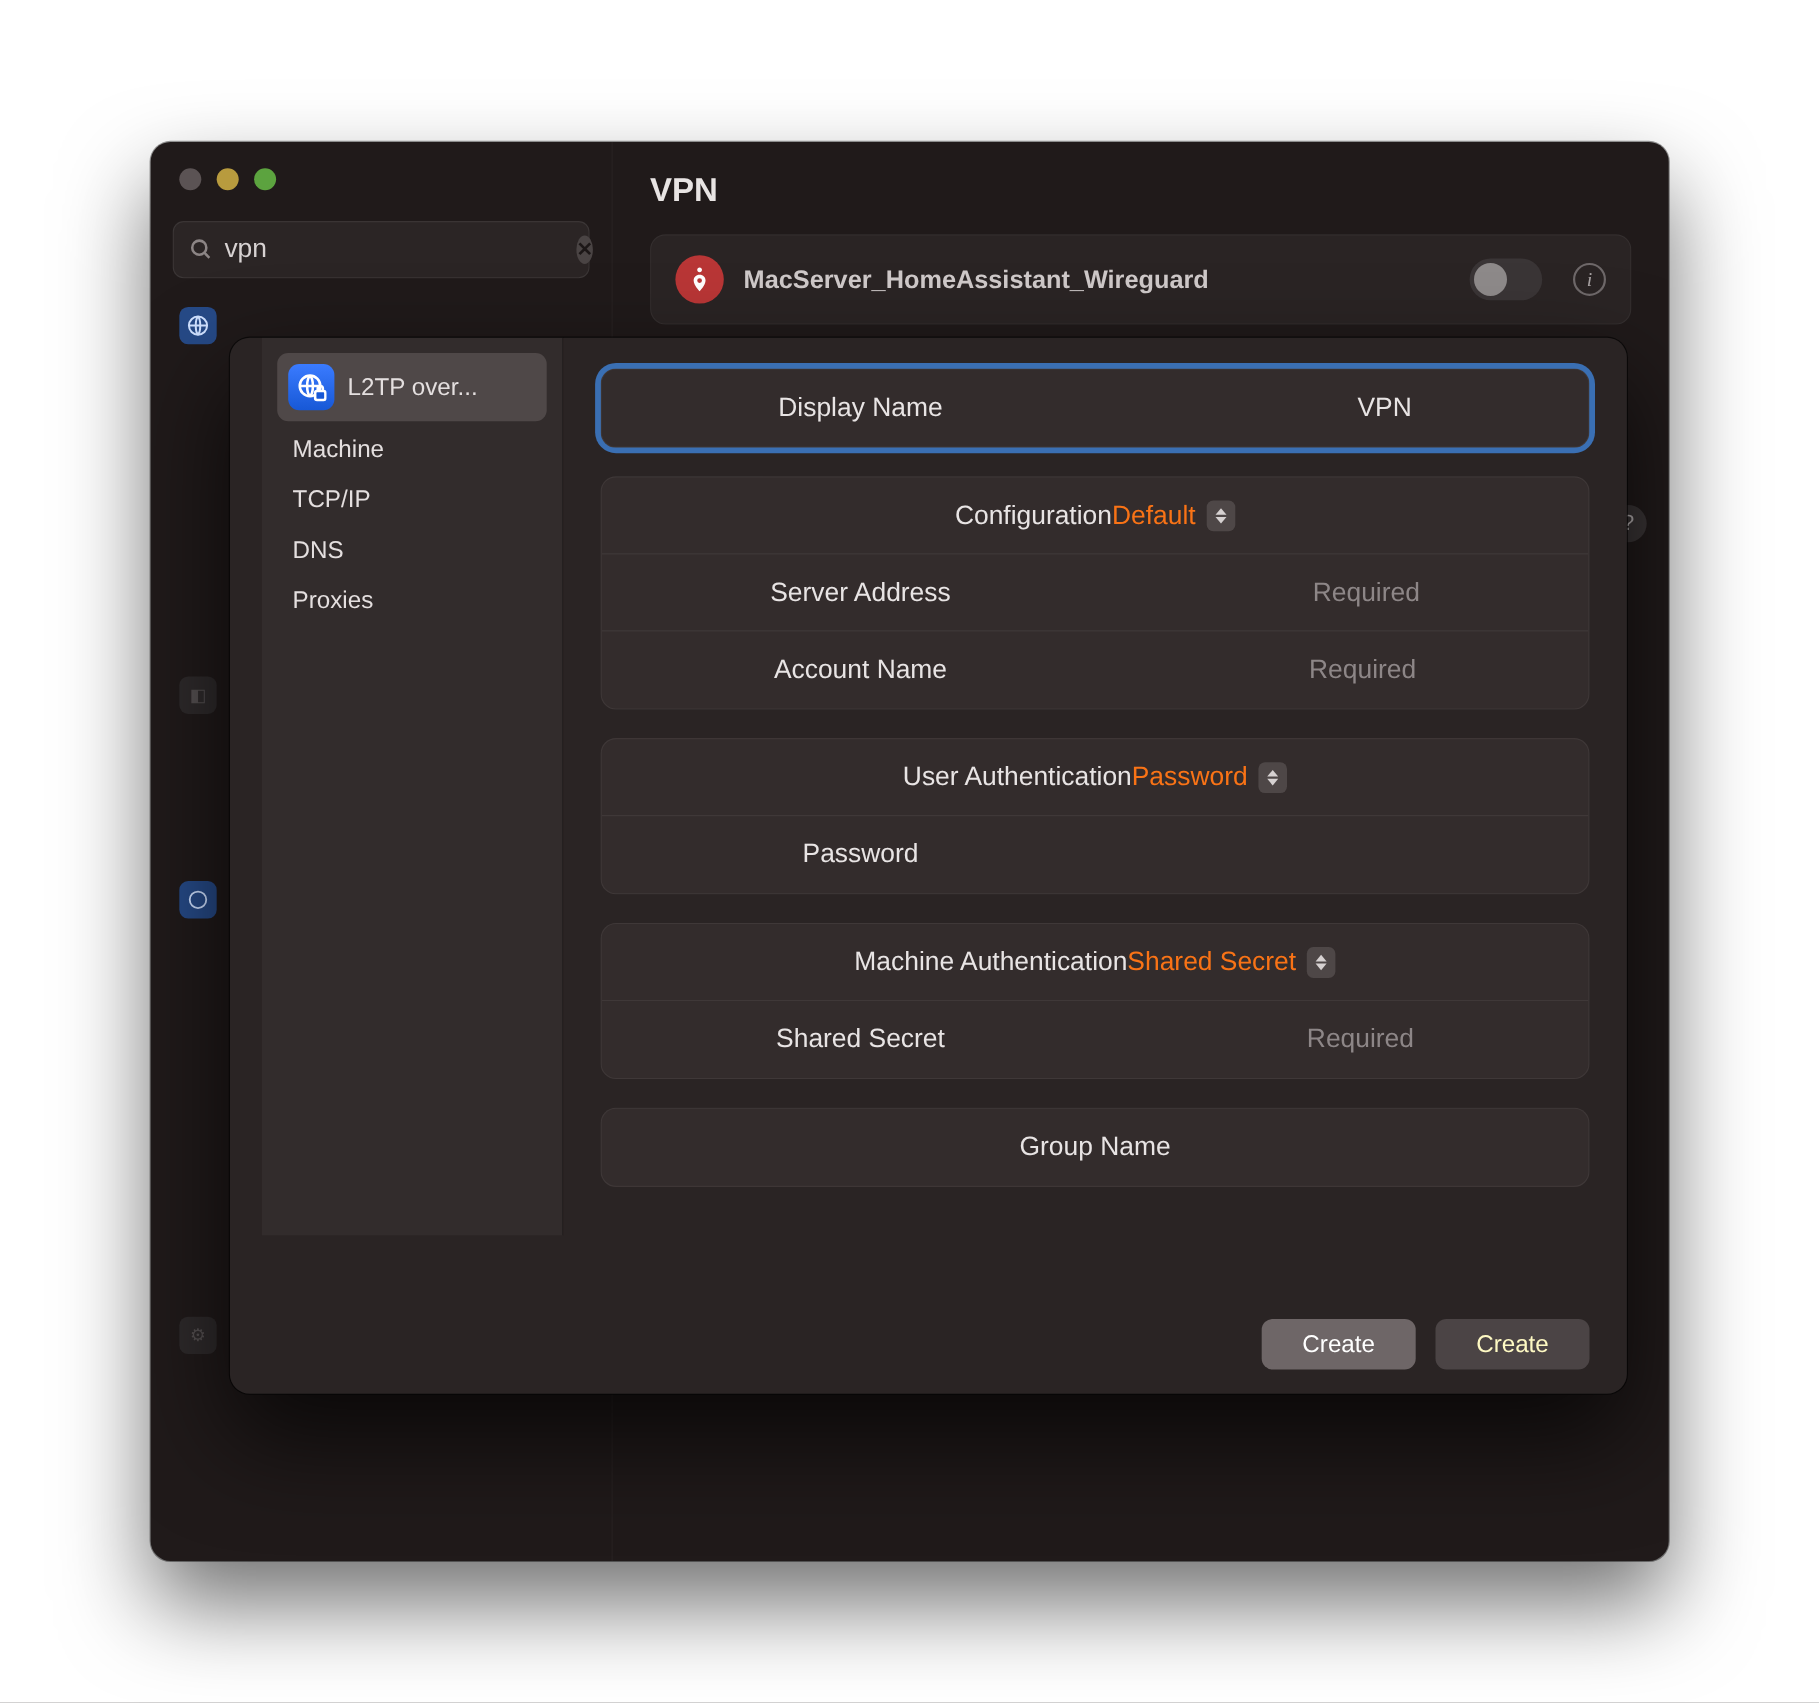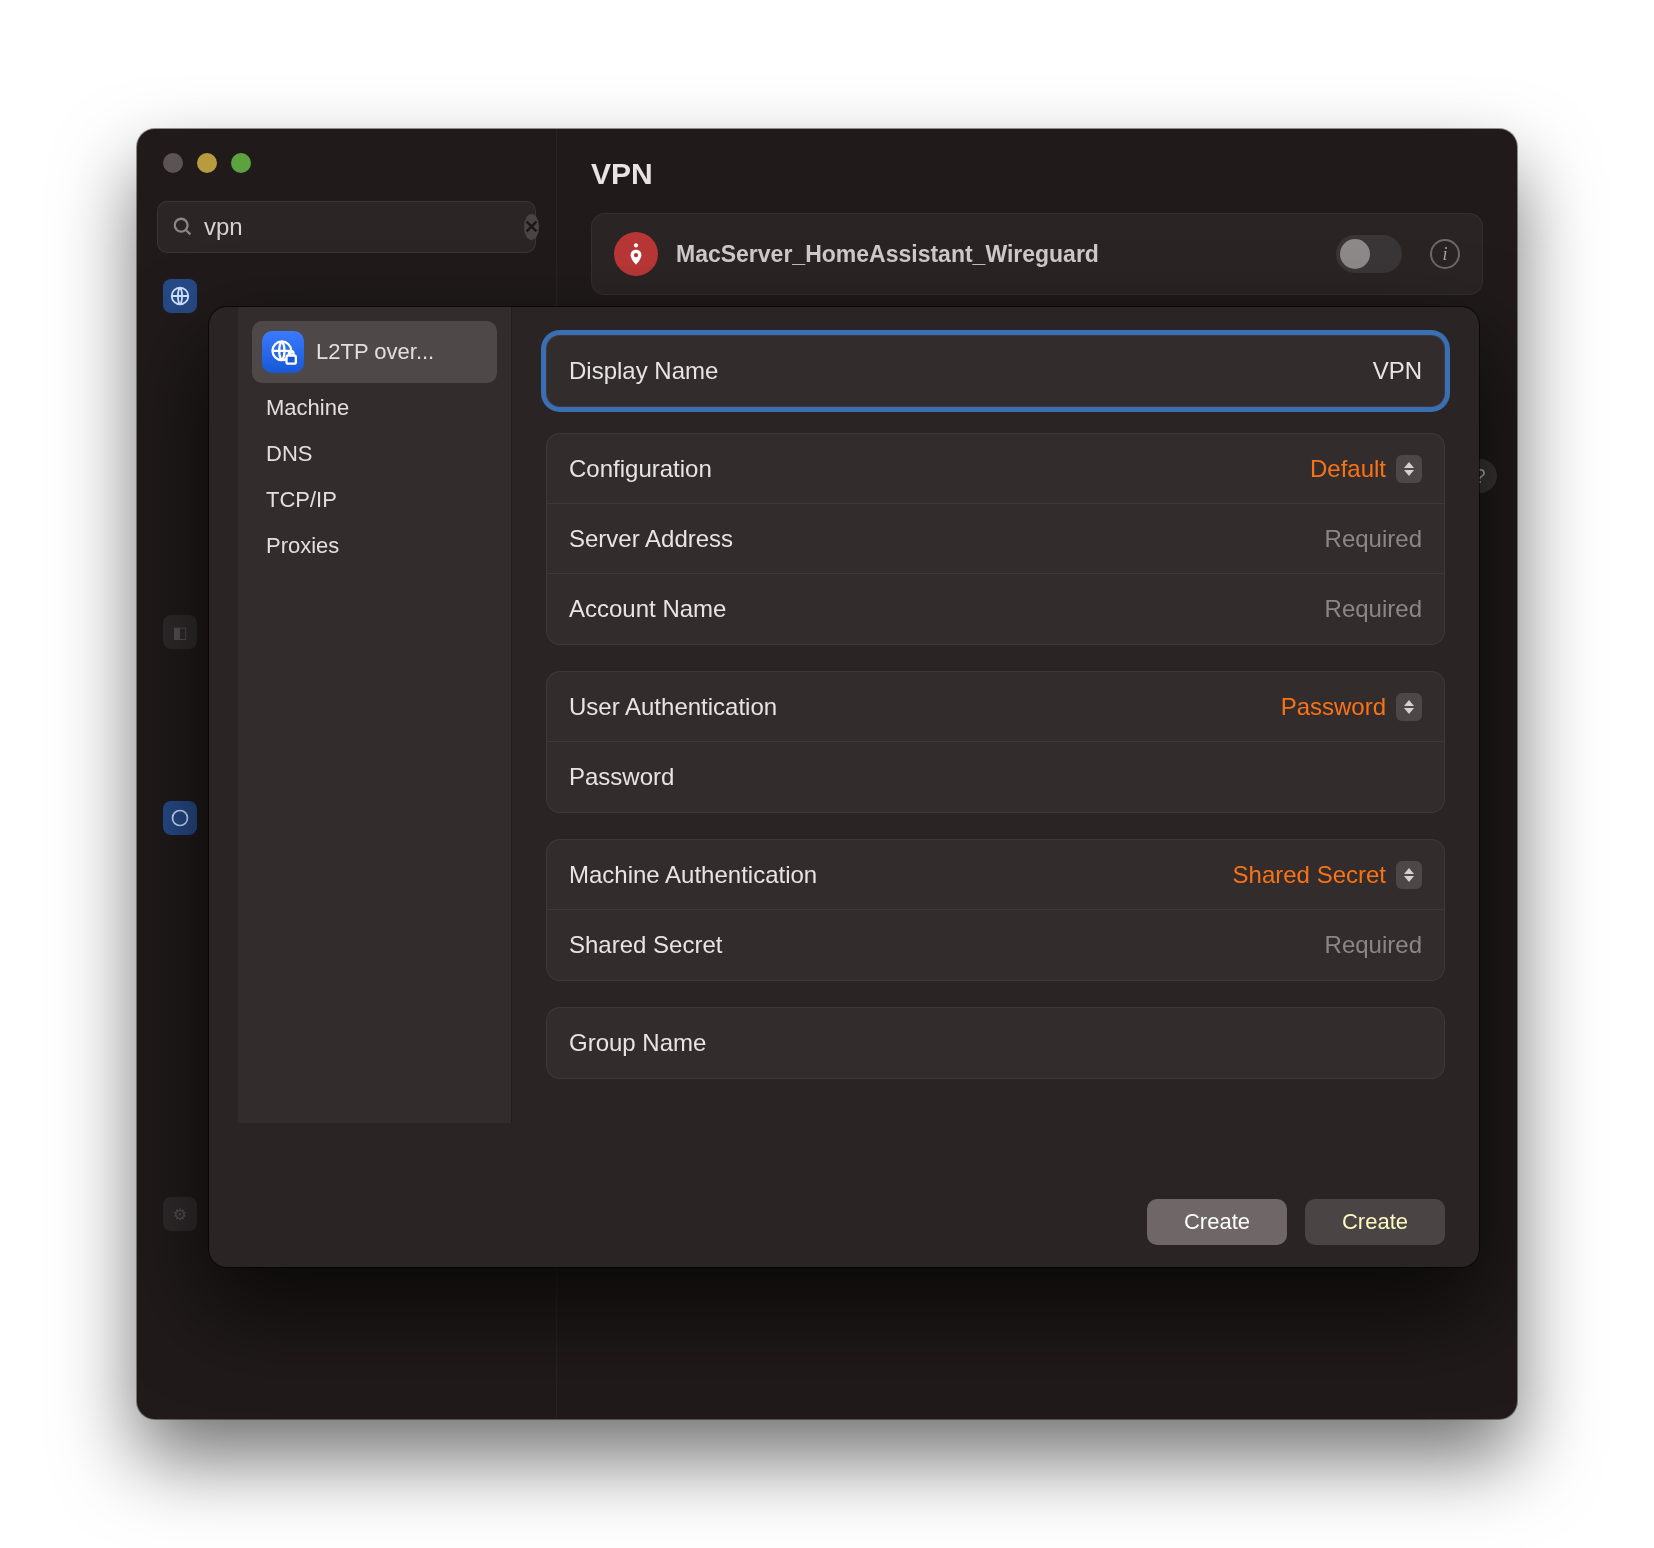--- a/index.html
+++ b/index.html
@@ -202,21 +202,21 @@
     background:#332c2c;
     border:1px solid rgba(255,255,255,0.06);
     border-radius:14px;
     margin-bottom:26px;
     overflow:hidden;
   }
   .group.focused{
     box-shadow: 0 0 0 5px #3a6fb3;
   }
   .row{
-    display:flex;align-items:center;justify-content:space-between;
+    display:flex;align-items:center;justify-content:center;
     min-height:70px;padding:0 22px;
     border-bottom:1px solid rgba(255,255,255,0.06);
   }
   .row:last-child{ border-bottom:none; }
   .row .lbl{ font-size:24px;color:#e8e4e4;}
   .row .val{
     font-size:24px;color:#f97316;
     display:flex;align-items:center;gap:10px;
   }
   .row input.val{
@@ -314,22 +314,22 @@
           <svg width="28" height="28" viewBox="0 0 24 24" fill="none" stroke="white" stroke-width="2">
               <circle cx="11" cy="11" r="8"></circle>
               <path d="M3 11h16M11 3c3 3 3 13 0 16M11 3c-3 3-3 13 0 16"></path>
               <rect x="15" y="15" width="8" height="7" rx="1.5" fill="#1758d6" stroke="white"></rect>
               <path d="M17 15v-2a2 2 0 014 0v2" stroke="white"></path>
             </svg>
         </span>
         <span class="label">L2TP over...</span>
       </div>
       <div class="side-sub">Machine</div>
+      <div class="side-sub">TCP/IP</div>
       <div class="side-sub">DNS</div>
-      <div class="side-sub">TCP/IP</div>
       <div class="side-sub">Proxies</div>
     </div>
 
     <div class="sheet-main">
 
       <div class="group focused">
         <div class="row">
           <span class="lbl">Display Name</span>
           <input class="val" value="VPN" style="">
         </div>

